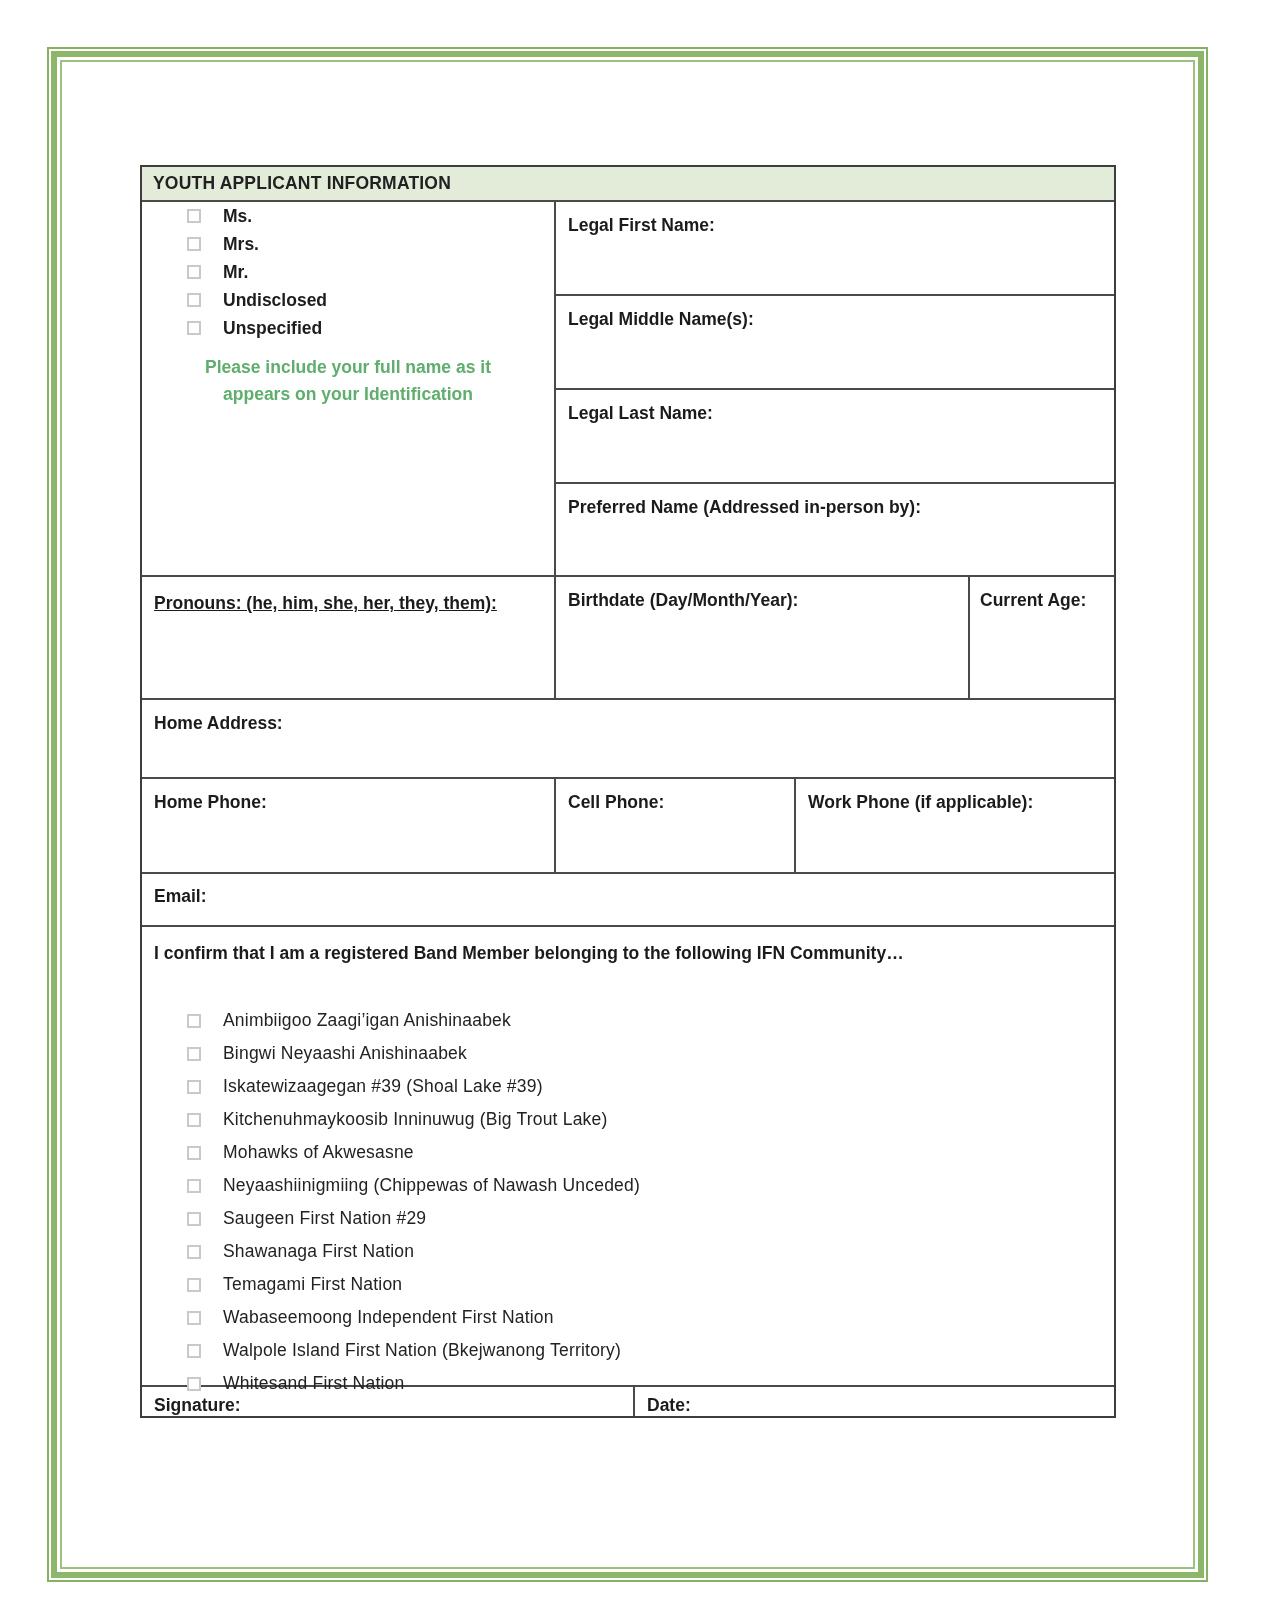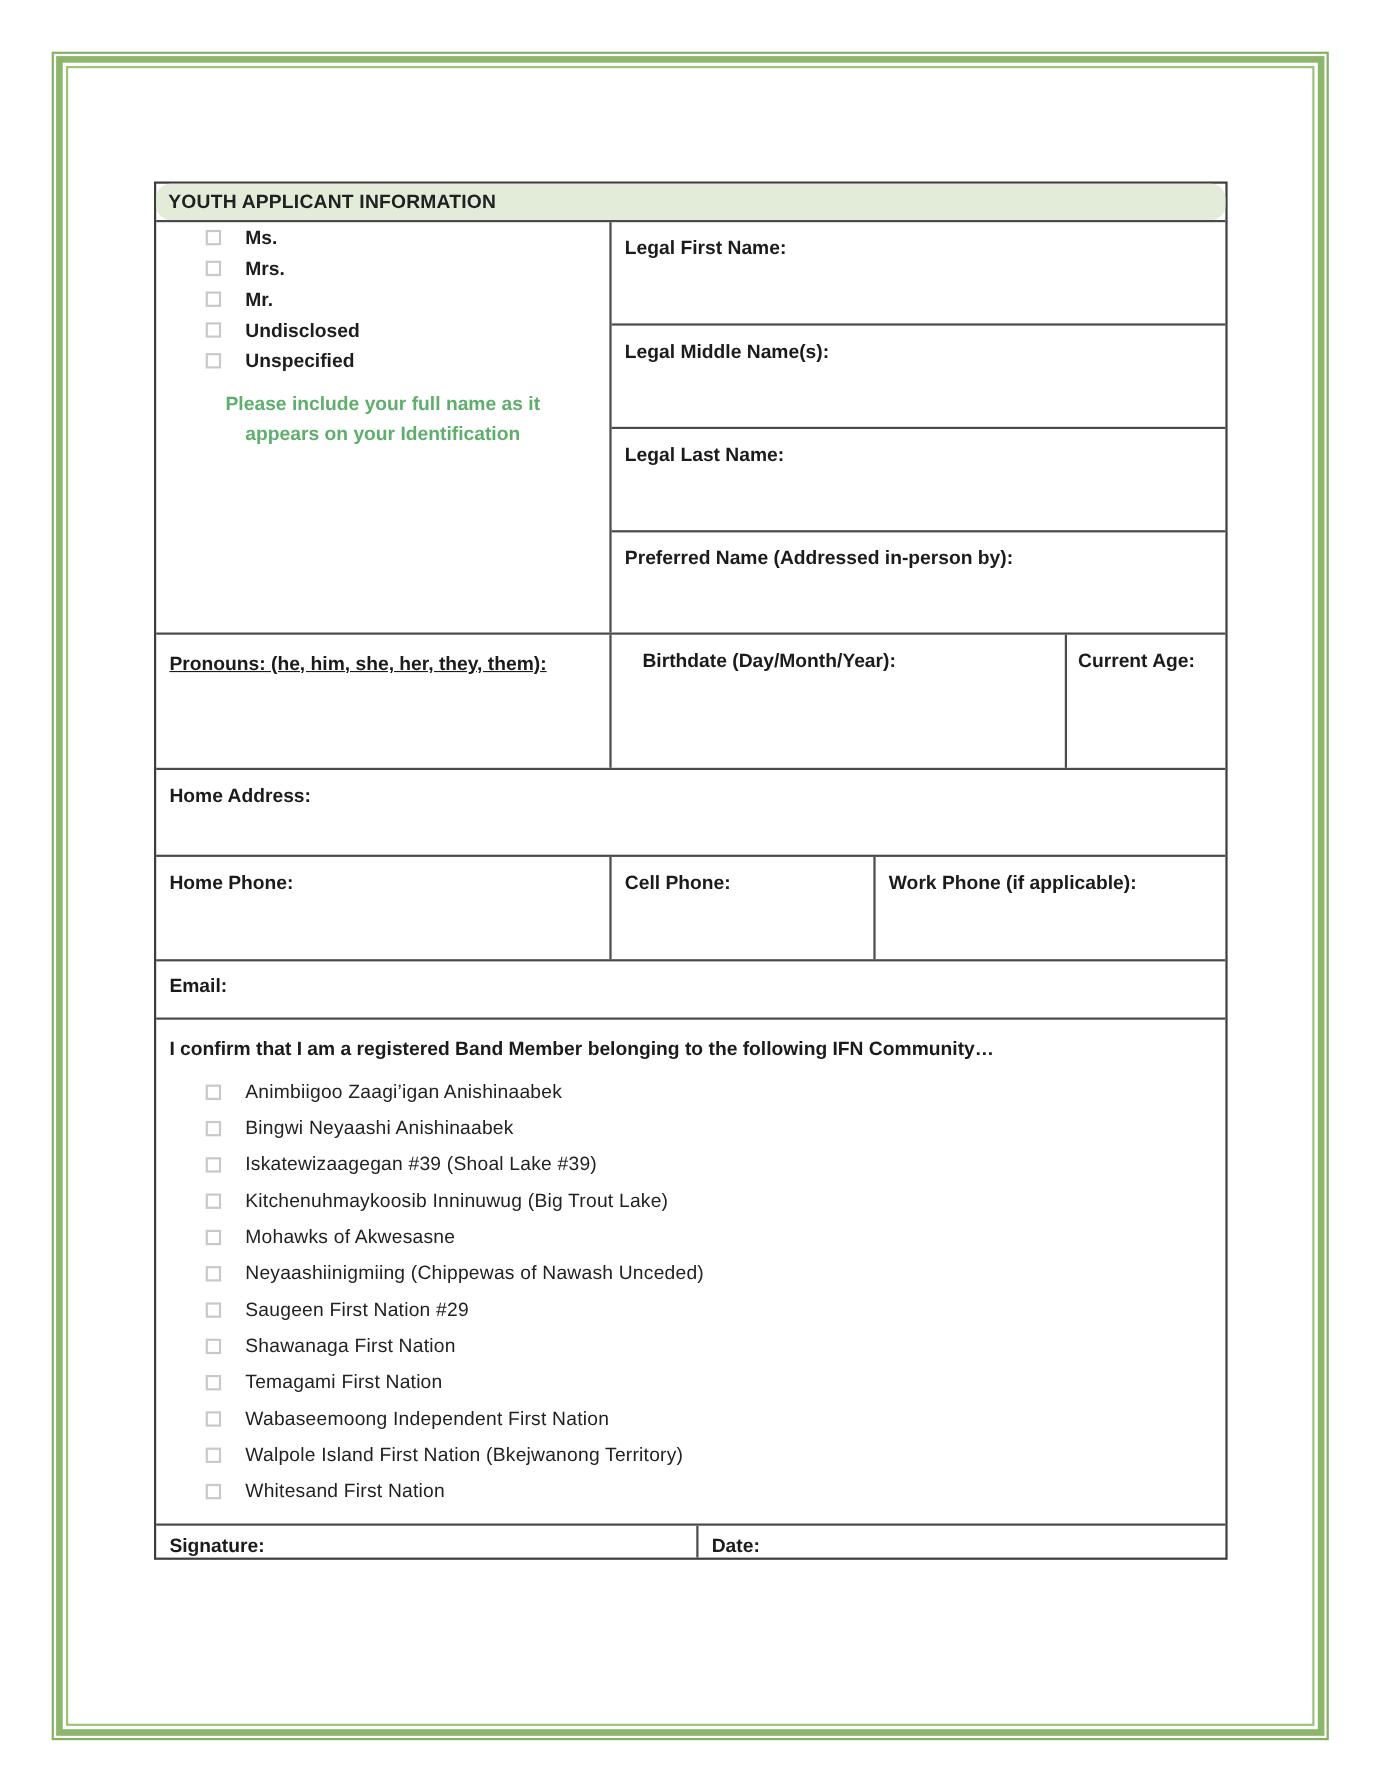--- a/index.html
+++ b/index.html
@@ -23,21 +23,21 @@
 
   .step-line { font-size:21px; line-height:30px; color:#2b2b2b; }
   .step-line .num { font-weight:bold; }
   .step-line .ord { font-weight:bold; font-size:13px; vertical-align:super; }
   .step-line .lbl { font-weight:bold; margin-left:6px; }
   .step-line .instr { font-style:italic; margin-left:9px; letter-spacing:0.3px; }
 
   
   .ftable { margin-top:27px; width:976px; border:2px solid #3d3d3d; background:#fff; }
   .row { display:flex; border-top:2px solid #4a4a4a; }
-  .row:first-child { border-top:none;border-radius:13px; }
+  .row:first-child { border-top:none; }
   .cell { position:relative; border-left:2px solid #4a4a4a; }
   .cell:first-child { border-left:none; }
 
   .hdr-row { height:33px; background:#e3ecd8; align-items:center; }
   .hdr-row .cell { width:100%; font-weight:bold; font-size:17.5px; padding:0 0 0 11px; letter-spacing:0.2px; }
 
   .name-row { height:375px; }
   .name-left { width:412px; }
   .name-right { flex:1; display:flex; flex-direction:column; }
   .name-right .ncell { height:94px; border-bottom:2px solid #4a4a4a; padding:13px 12px; }
@@ -54,38 +54,38 @@
   .green-note {
     margin:12px auto 0 auto; width:330px; text-align:center;
     font-weight:bold; font-size:17.5px; line-height:27px; color:#5fae6d;
   }
 
   .flabel { font-weight:bold; font-size:17.5px; color:#1b1b1b; }
 
   .pron-row { height:123px; }
   .pron-row .c1 { width:412px; padding:13px 12px; }
   .pron-row .c1 .flabel { display:block; max-width:370px; line-height:26px;text-decoration:underline; }
-  .pron-row .c2 { width:414px; padding:13px 28px; }
+  .pron-row .c2 { width:414px; padding:13px 12px; }
   .pron-row .c3 { flex:1; padding:13px 10px; }
 
   .addr-row { height:79px; }
   .addr-row .c1 { width:100%; padding:13px 12px; }
 
   .phone-row { height:95px; }
   .phone-row .c1 { width:412px; padding:13px 12px; }
   .phone-row .c2 { width:240px; padding:13px 12px; }
   .phone-row .c3 { flex:1; padding:13px 12px; }
 
   .email-row { height:53px; }
   .email-row .c1 { width:100%; padding:12px 12px; }
 
   .comm-row { height:460px; }
   .comm-row .c1 { width:100%; padding:16px 12px; }
   .comm-confirm { font-weight:bold; font-size:17.5px; color:#1b1b1b; }
-  .comm-list { margin-top:12px; margin-left:33px;text-align:right; }
+  .comm-list { margin-top:40px; margin-left:33px;text-align:right; }
   .comm-item { display:flex; align-items:center; height:33px; }
   .comm-item .clabel { margin-left:22px; font-size:17.5px; color:#222; letter-spacing:0.2px; }
 
   .sig-row { height:31px; }
   .sig-row .c1 { width:491px; padding:8px 12px; }
   .sig-row .c2 { flex:1; padding:8px 12px; }
 </style>
 </head>
 <body>
 

